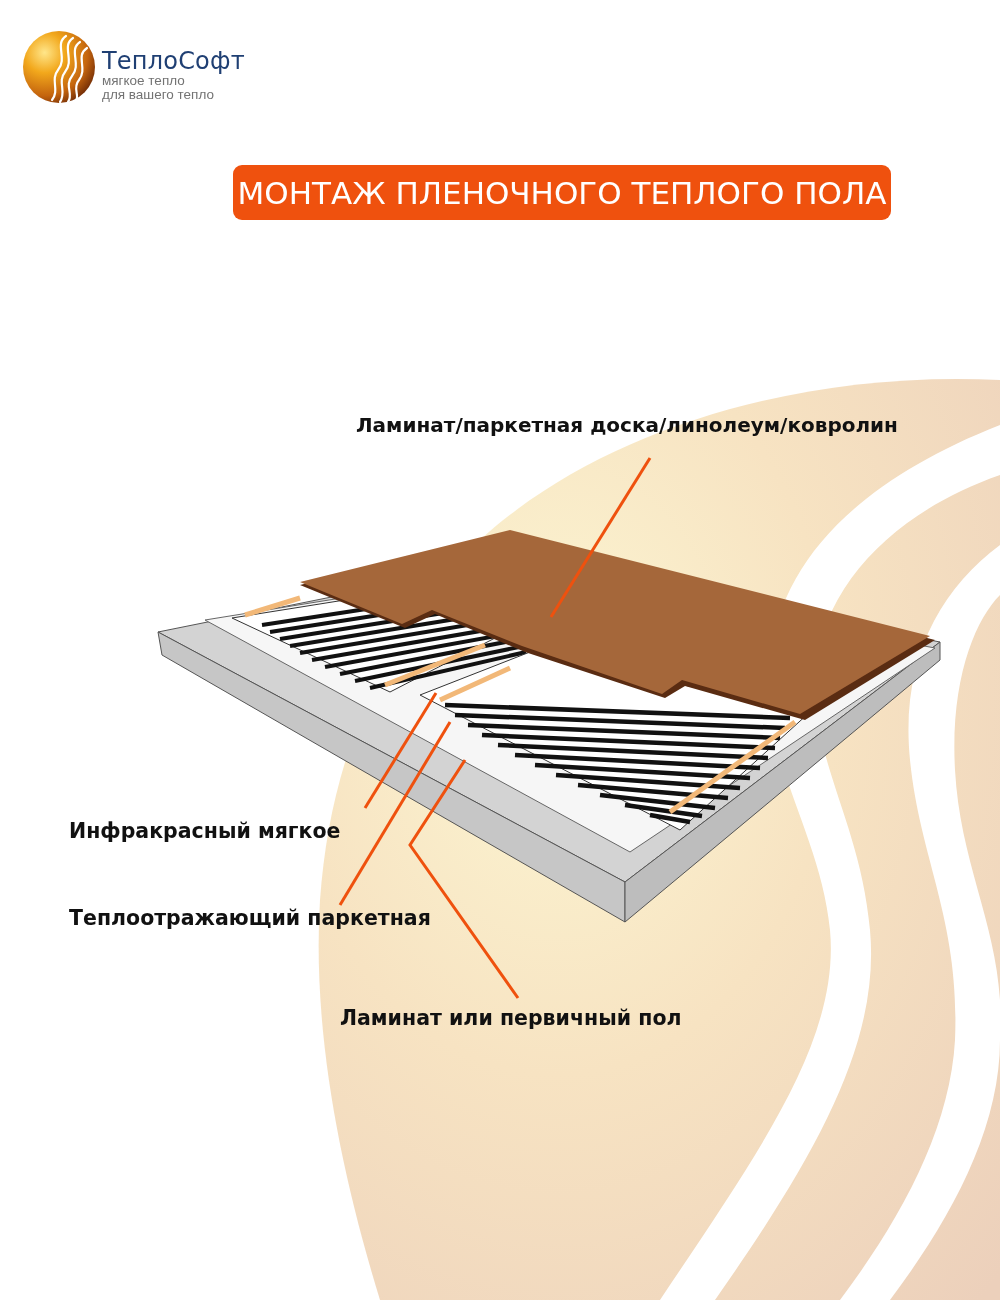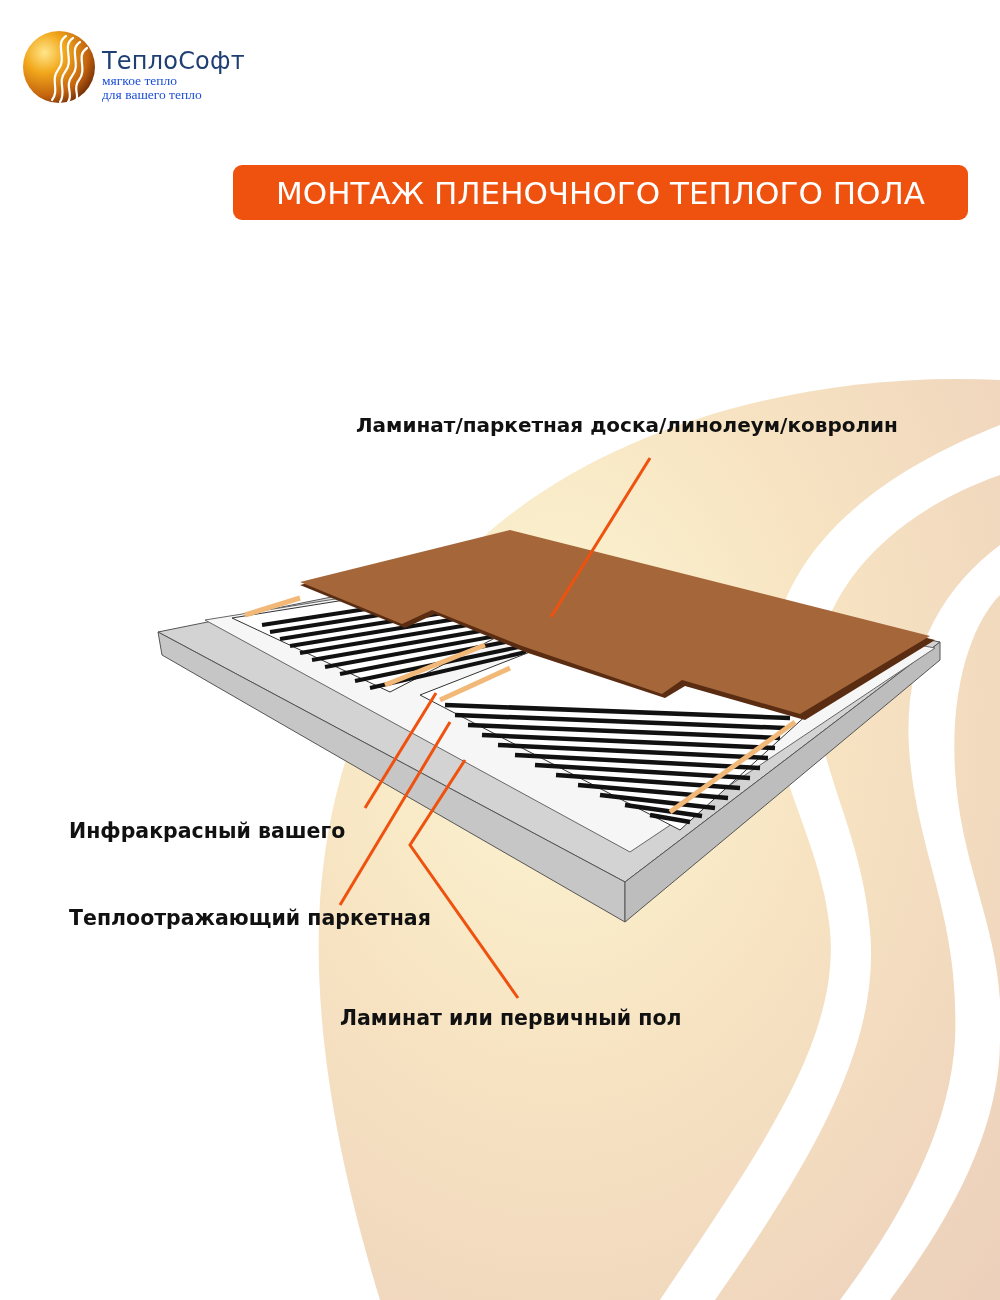--- a/index.html
+++ b/index.html
@@ -5,23 +5,23 @@
     * { margin: 0; padding: 0; box-sizing: border-box; }
     html, body { width: 1000px; height: 1300px; overflow: hidden; background: #ffffff; }
     body { position: relative; font-family: "Liberation Sans", "DejaVu Sans", sans-serif; }
 
     .bg-decor { position: absolute; left: 0; top: 0; width: 1000px; height: 1300px; z-index: 0; }
 
     .logo { position: absolute; left: 22px; top: 30px; display: flex; align-items: center; z-index: 2; }
     .logo-mark { width: 74px; height: 74px; }
     .logo-text { margin-left: 6px; margin-top: 16px; }
     .logo-name { font-family: "DejaVu Sans", sans-serif; font-size: 24px; color: #1f3f73; letter-spacing: 0.2px; line-height: 26px; }
-    .logo-tag { font-family: Liberation Serif, serif; font-size: 13.5px; color: #1d4ed8; line-height: 14px; }
+    .logo-tag { font-family: Liberation Sans, sans-serif; font-size: 13.5px; color: #737373; line-height: 14px; }
 
-    .title-badge { position: absolute; left: 233px; top: 165px; width: 735px; height: 55px; background: #ef510e; border-radius: 9px; z-index: 2; display: flex; align-items: center; justify-content: center; }
+    .title-badge { position: absolute; left: 233px; top: 165px; width: 658px; height: 55px; background: #ef510e; border-radius: 9px; z-index: 2; display: flex; align-items: center; justify-content: center; }
     .title-text { color: #ffffff; font-family: "DejaVu Sans", sans-serif; font-size: 31px; letter-spacing: 0px; white-space: nowrap; }
 
     .diagram { position: absolute; left: 0; top: 0; width: 1000px; height: 1300px; z-index: 1; }
 
     .label { position: absolute; color: #111111; font-family: "DejaVu Sans", sans-serif; font-weight: bold; z-index: 3; white-space: nowrap; text-align: right; }
     .lbl-top { left: 356px; top: 413px; font-size: 20px; }
     .lbl-ir { left: 69px; top: 812px; font-size: 20.5px; line-height: 39px; }
     .lbl-refl { left: 69px; top: 906px; font-size: 20.5px; }
     .lbl-screed { left: 340px; top: 1006px; font-size: 20.5px; }
   </style>
@@ -133,16 +133,16 @@
   <g stroke="#ef510e" stroke-width="3" fill="none">
     <line x1="650" y1="458" x2="551" y2="617"></line>
     <line x1="436" y1="693" x2="365" y2="808"></line>
     <line x1="450" y1="722" x2="340" y2="905"></line>
     <polyline points="465,760 410,845 518,998"></polyline>
   </g>
 </svg>
 
 <div class="label lbl-top">Ламинат/паркетная доска/линолеум/ковролин</div>
 <div class="label lbl-ir">
-  <div>Инфракрасный вашего</div>
+  <div>Инфракрасный мягкое</div>
 </div>
 <div class="label lbl-refl">Теплоотражающий паркетная</div>
 <div class="label lbl-screed">Ламинат или первичный пол</div>
 
 </body></html>

